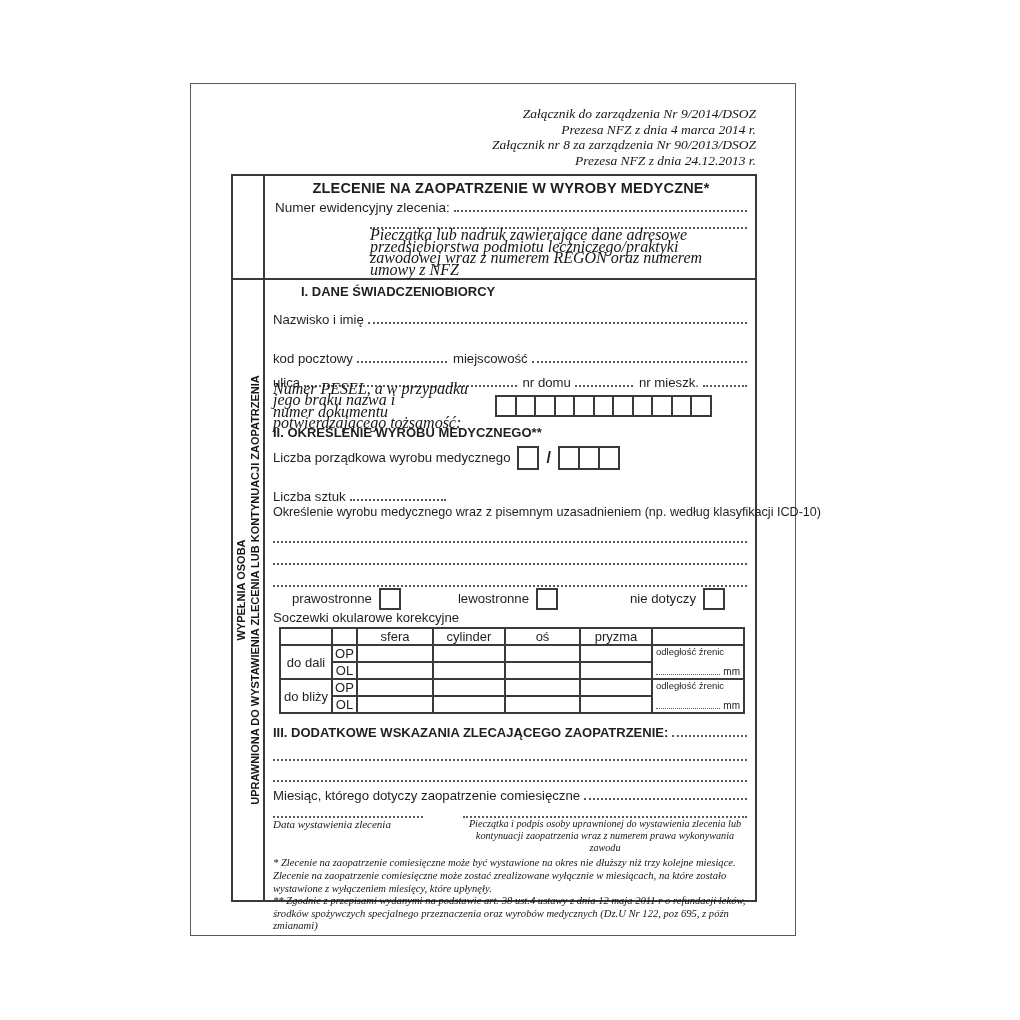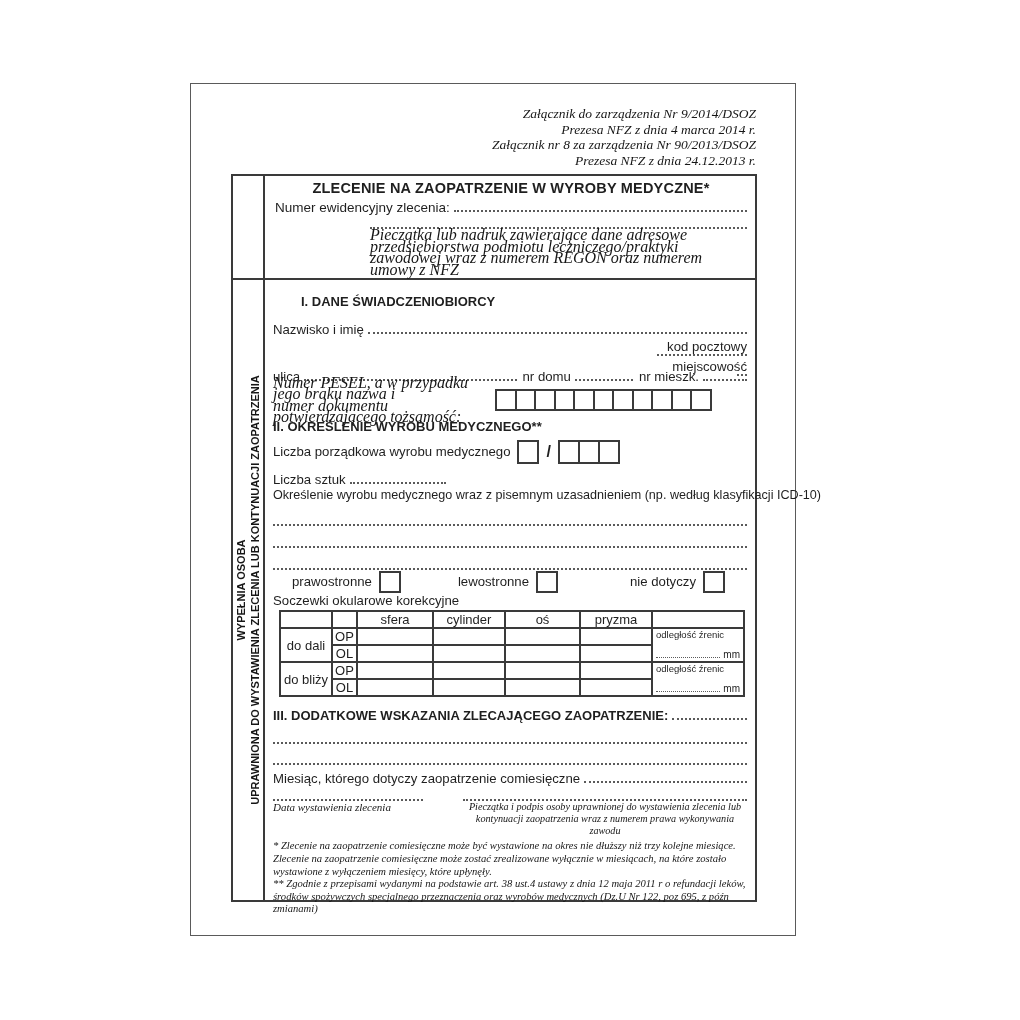--- a/index.html
+++ b/index.html
@@ -38,35 +38,35 @@
   .mrow { display: flex; flex: 1; min-height: 0; }
   .sidecell { width: 32px; border-right: 2px solid #3a3a3a; position: relative; flex: none; }
   .vtext {
     position: absolute; left: 50%; top: 50%;
     transform: translate(-50%, -50%) rotate(-90deg);
     font-weight: bold; font-size: 11px; line-height: 13.5px;
     text-align: center; white-space: nowrap; color: #161616;
   }
   .content { flex: 1; padding: 2px 8px 0 8px; font-size: 13.2px; min-width: 0; }
   .h-sec { font-weight: bold; font-size: 13px; white-space: nowrap; }
-  .c-h1 { margin-top: 12px; height: 16px; padding-left: 28px; }
+  .c-h1 { margin-top: 2px; height: 16px; padding-left: 28px; }
   .r-name { margin-top: 6px; height: 21px; }
   .r-addr { margin-top: 2px; height: 21px; }
-  .r-postal { margin-top: 2px; height: 21px; flex-direction: column; }
+  .r-postal { margin-top: 18px; height: 21px; }
   .r-street { margin-top: 2px; height: 22px; }
   .r-pesel { margin-top: 3px; height: 25px; display: flex; align-items: center; }
   .pesel-label { flex: none; width: 222px; }
   .boxes { display: flex; }
   .box { width: 21.5px; height: 22px; border: 2px solid #3a3a3a; background: #fff; flex: none; }
   .box + .box { margin-left: -2px; }
   .box.tall { height: 24px; width: 22px; }
   .c-h2 { margin-top: 7px; height: 17px; }
   .r-ordinal { margin-top: 3px; height: 25px; display: flex; align-items: center; }
   .slash { font-size: 16px; font-weight: bold; margin: 0 7px 0 8px; }
-  .r-sztuk { margin-top: 5px; height: 18px; }
+  .r-sztuk { margin-top: 16px; height: 18px; }
   .r-desc { margin-top: 1px; height: 16px; font-size: 12.6px; white-space: nowrap; }
   .dotrow { height: 22px; border-bottom: 2px dotted #5a5a5a; }
   .r-zaop { margin-top: 2px; height: 15px; }
   .r-opts { height: 23px; display: flex; align-items: center; }
   .chk { width: 22px; height: 22px; border: 2px solid #3a3a3a; background: #fff; flex: none; margin-left: 7px; }
   .r-socz { height: 16px; }
   table.lens { border-collapse: collapse; margin: 1px 0 0 6px; table-layout: fixed; width: 464px; }
   table.lens td { border: 2px solid #3a3a3a; padding: 0; text-align: center; font-size: 13px; height: 15px; overflow: hidden; }
   table.lens td.hdr { height: 17px; }
   table.lens td.grp { font-size: 13px; }

